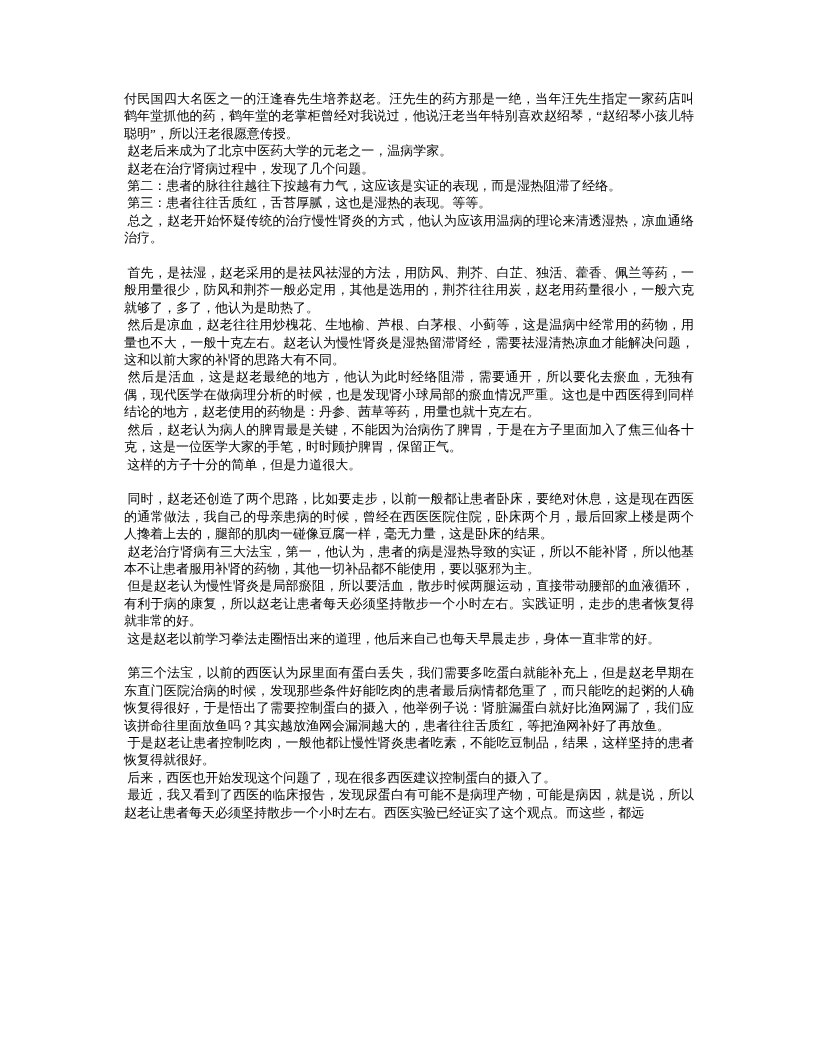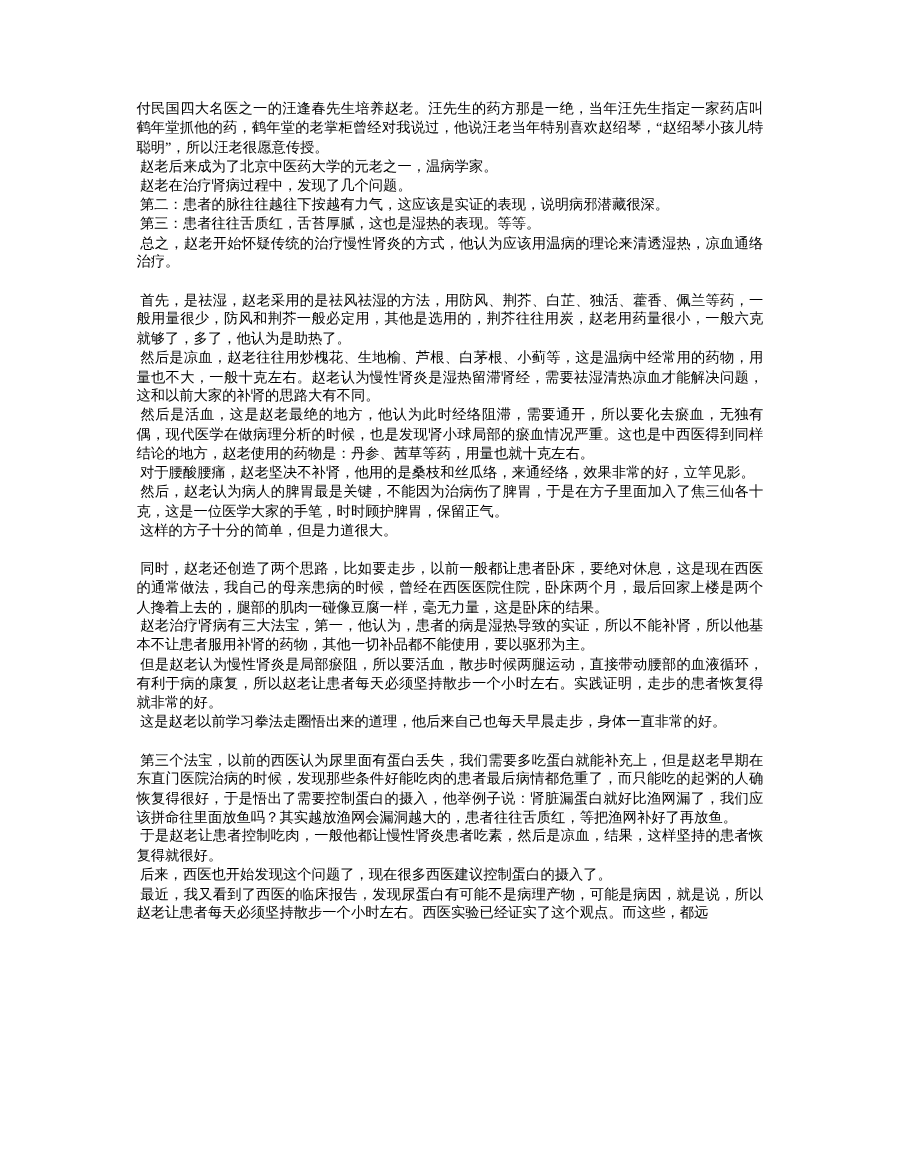--- a/index.html
+++ b/index.html
@@ -34,34 +34,33 @@
   }
 </style>
 </head>
 <body>
 
 <div class="page">
   <div class="content">
     <p class="para">付民国四大名医之一的汪逢春先生培养赵老。汪先生的药方那是一绝，当年汪先生指定一家药店叫鹤年堂抓他的药，鹤年堂的老掌柜曾经对我说过，他说汪老当年特别喜欢赵绍琴，“赵绍琴小孩儿特聪明”，所以汪老很愿意传授。</p>
     <p class="para"> 赵老后来成为了北京中医药大学的元老之一，温病学家。</p>
     <p class="para"> 赵老在治疗肾病过程中，发现了几个问题。</p>
-    <p class="para"> 第二：患者的脉往往越往下按越有力气，这应该是实证的表现，说明病邪潜藏很深。</p>
+    <p class="para"> 第二：患者的脉往往越往下按越有力气，这应该是实证的表现，而是湿热阻滞了经络。</p>
     <p class="para"> 第三：患者往往舌质红，舌苔厚腻，这也是湿热的表现。等等。</p>
     <p class="para"> 总之，赵老开始怀疑传统的治疗慢性肾炎的方式，他认为应该用温病的理论来清透湿热，凉血通络治疗。</p>
     <p class="para"></p>
     <p class="para"> 首先，是祛湿，赵老采用的是祛风祛湿的方法，用防风、荆芥、白芷、独活、藿香、佩兰等药，一般用量很少，防风和荆芥一般必定用，其他是选用的，荆芥往往用炭，赵老用药量很小，一般六克就够了，多了，他认为是助热了。</p>
     <p class="para"> 然后是凉血，赵老往往用炒槐花、生地榆、芦根、白茅根、小蓟等，这是温病中经常用的药物，用量也不大，一般十克左右。赵老认为慢性肾炎是湿热留滞肾经，需要祛湿清热凉血才能解决问题，这和以前大家的补肾的思路大有不同。</p>
     <p class="para"> 然后是活血，这是赵老最绝的地方，他认为此时经络阻滞，需要通开，所以要化去瘀血，无独有偶，现代医学在做病理分析的时候，也是发现肾小球局部的瘀血情况严重。这也是中西医得到同样结论的地方，赵老使用的药物是：丹参、茜草等药，用量也就十克左右。</p>
-    <p class="para"> 对于腰酸腰痛，赵老坚决不补肾，他用的是桑枝和丝瓜络，来通经络，效果非常的好，立竿见影。</p>
     <p class="para"> 然后，赵老认为病人的脾胃最是关键，不能因为治病伤了脾胃，于是在方子里面加入了焦三仙各十克，这是一位医学大家的手笔，时时顾护脾胃，保留正气。</p>
     <p class="para"> 这样的方子十分的简单，但是力道很大。</p>
     <p class="para"></p>
     <p class="para"> 同时，赵老还创造了两个思路，比如要走步，以前一般都让患者卧床，要绝对休息，这是现在西医的通常做法，我自己的母亲患病的时候，曾经在西医医院住院，卧床两个月，最后回家上楼是两个人搀着上去的，腿部的肌肉一碰像豆腐一样，毫无力量，这是卧床的结果。</p>
     <p class="para"> 赵老治疗肾病有三大法宝，第一，他认为，患者的病是湿热导致的实证，所以不能补肾，所以他基本不让患者服用补肾的药物，其他一切补品都不能使用，要以驱邪为主。</p>
     <p class="para"> 但是赵老认为慢性肾炎是局部瘀阻，所以要活血，散步时候两腿运动，直接带动腰部的血液循环，有利于病的康复，所以赵老让患者每天必须坚持散步一个小时左右。实践证明，走步的患者恢复得就非常的好。</p>
     <p class="para"> 这是赵老以前学习拳法走圈悟出来的道理，他后来自己也每天早晨走步，身体一直非常的好。</p>
     <p class="para"></p>
     <p class="para"> 第三个法宝，以前的西医认为尿里面有蛋白丢失，我们需要多吃蛋白就能补充上，但是赵老早期在东直门医院治病的时候，发现那些条件好能吃肉的患者最后病情都危重了，而只能吃的起粥的人确恢复得很好，于是悟出了需要控制蛋白的摄入，他举例子说：肾脏漏蛋白就好比渔网漏了，我们应该拼命往里面放鱼吗？其实越放渔网会漏洞越大的，患者往往舌质红，等把渔网补好了再放鱼。</p>
-    <p class="para"> 于是赵老让患者控制吃肉，一般他都让慢性肾炎患者吃素，然后是凉血，结果，这样坚持的患者恢复得就很好。</p>
+    <p class="para"> 于是赵老让患者控制吃肉，一般他都让慢性肾炎患者吃素，不能吃豆制品，结果，这样坚持的患者恢复得就很好。</p>
     <p class="para"> 后来，西医也开始发现这个问题了，现在很多西医建议控制蛋白的摄入了。</p>
     <p class="para"> 最近，我又看到了西医的临床报告，发现尿蛋白有可能不是病理产物，可能是病因，就是说，所以赵老让患者每天必须坚持散步一个小时左右。西医实验已经证实了这个观点。而这些，都远</p>
   </div>
 </div>
 
 </body></html>

